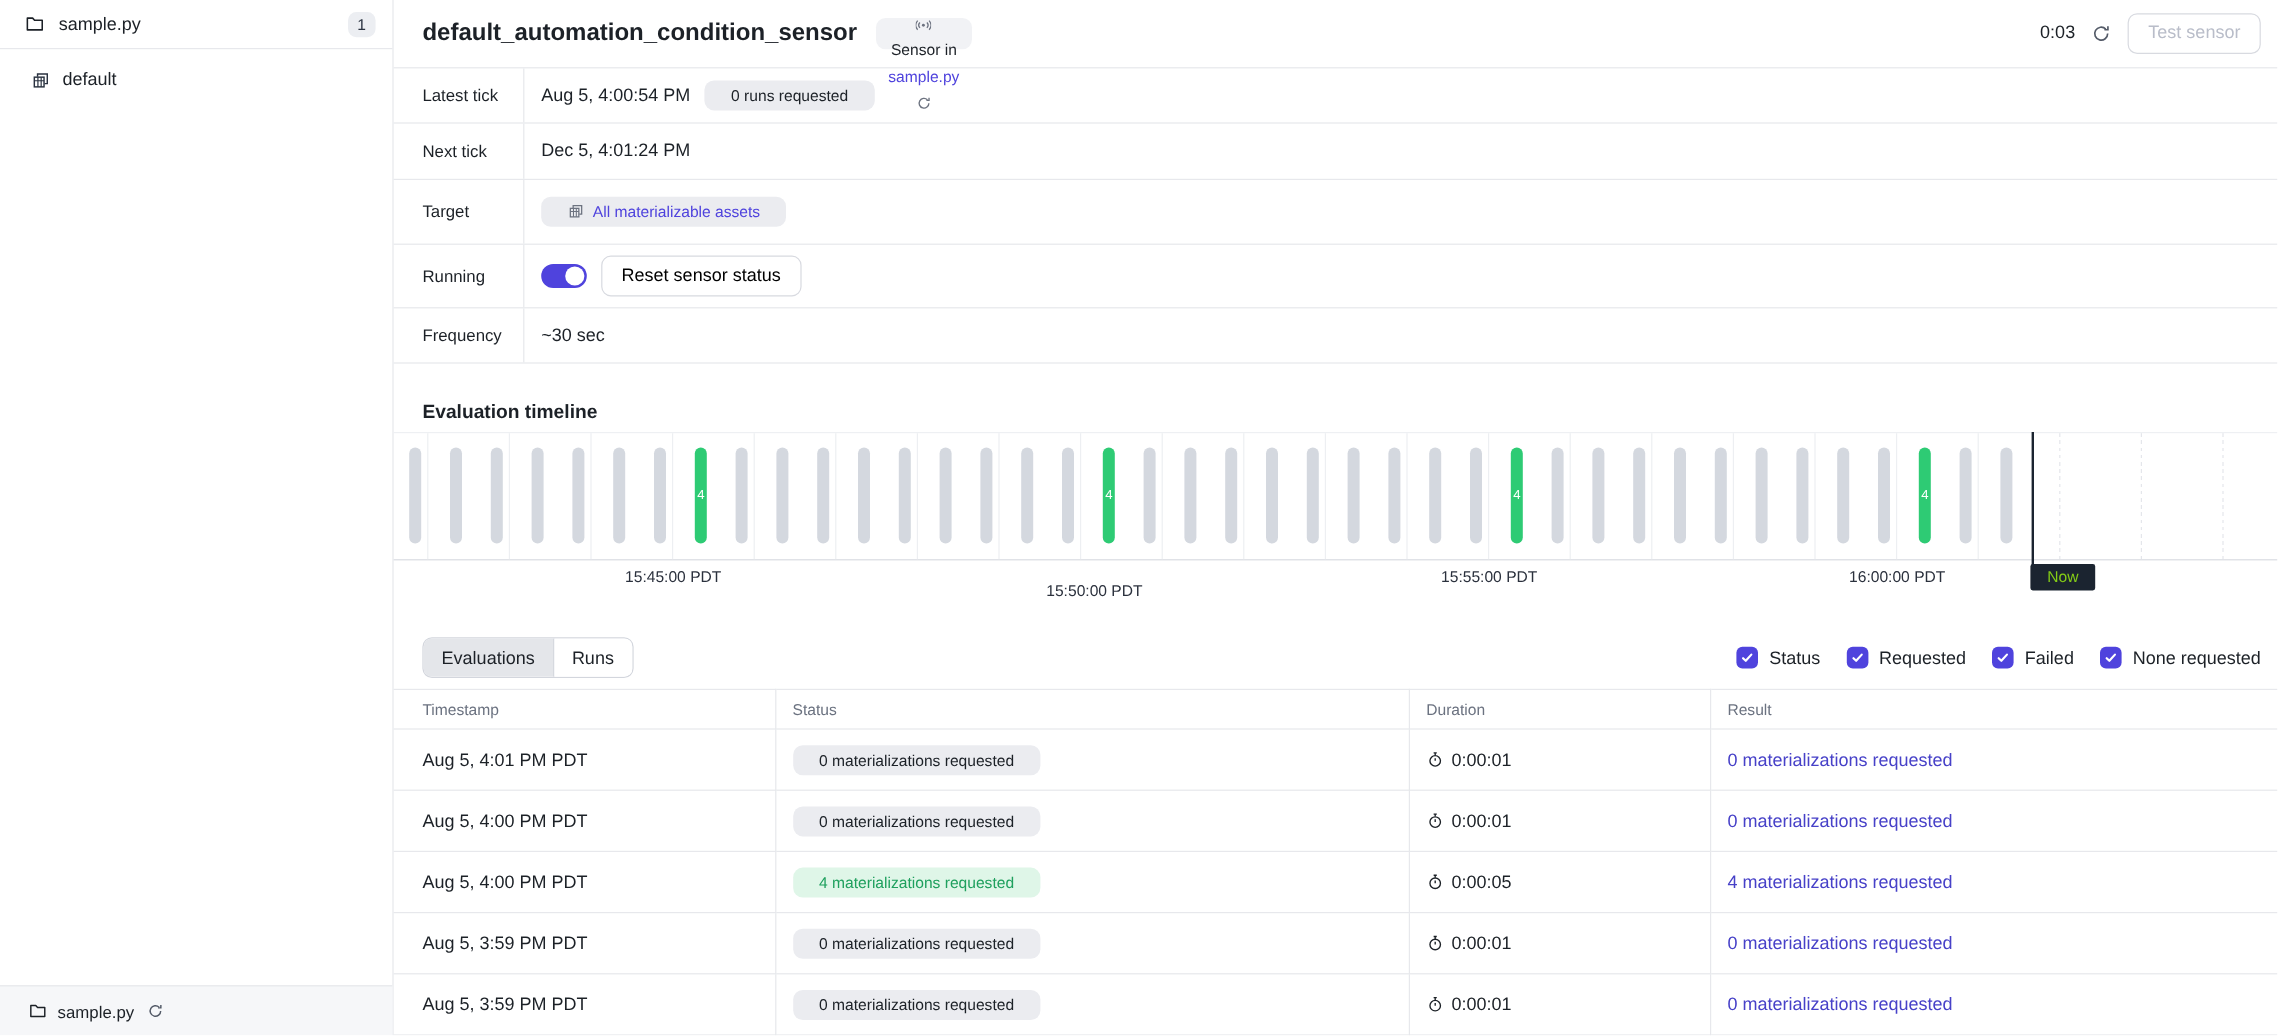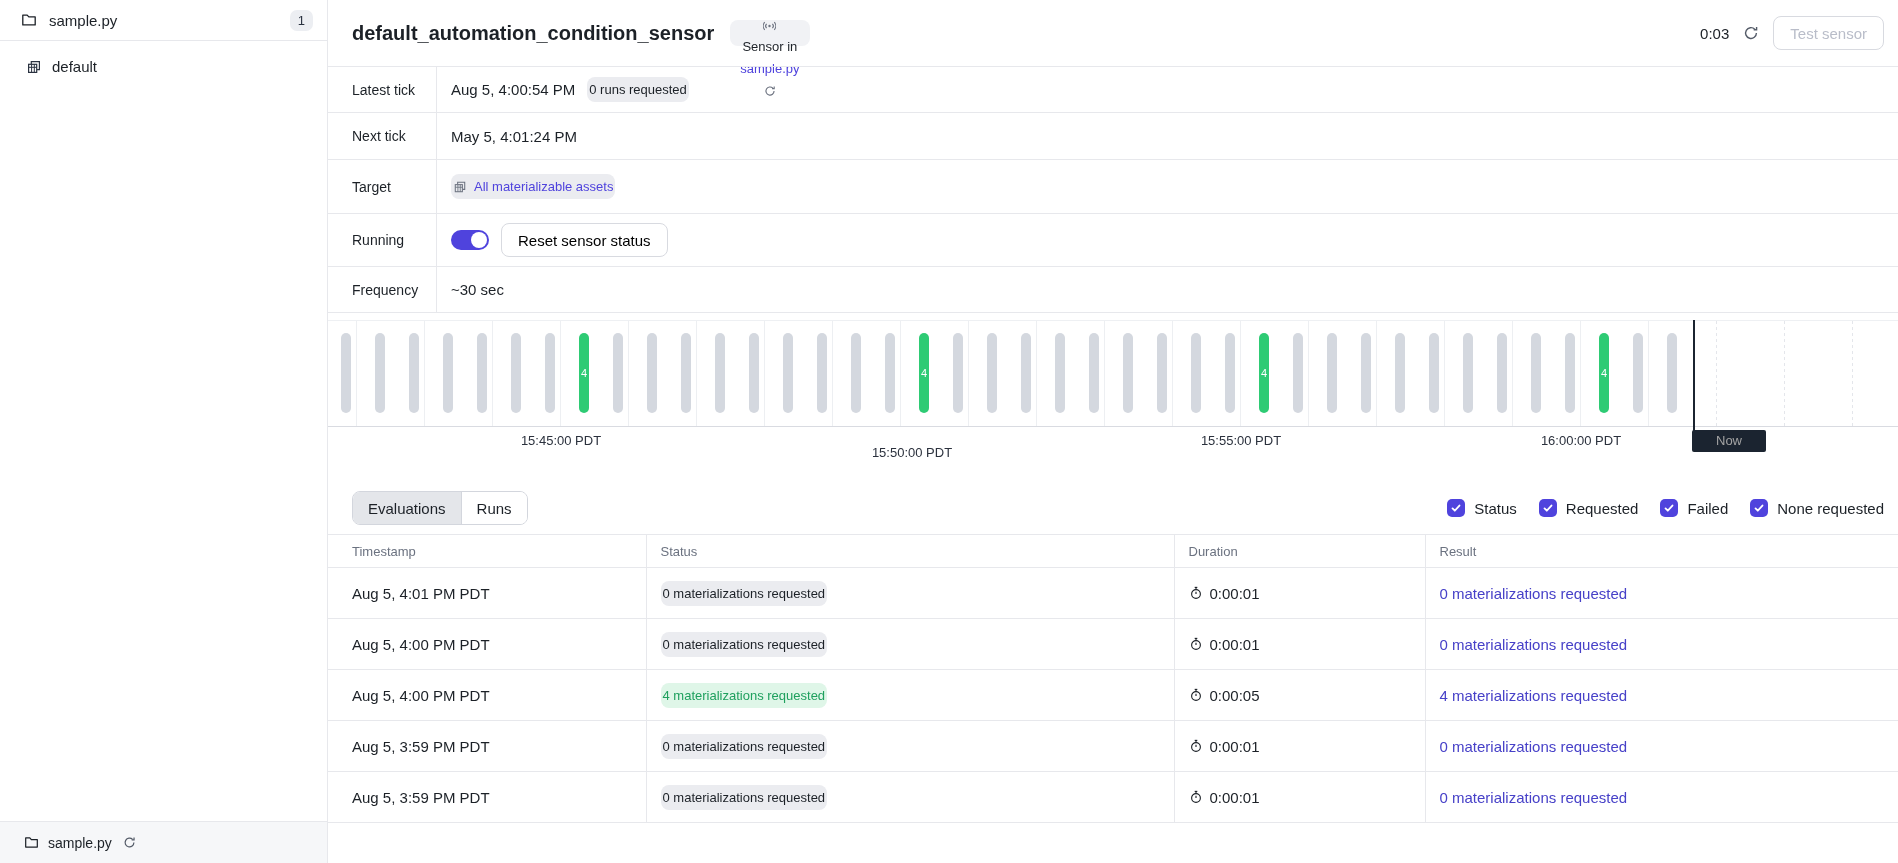--- a/index.html
+++ b/index.html
@@ -26,38 +26,38 @@
   .icon-btn{background:none;border:none;padding:2px;cursor:pointer;display:flex;align-items:center;}
   .btn{border:1px solid #d8dae0;border-radius:8px;background:#fff;height:34px;padding:0 16px;font-size:15px;font-family:inherit;cursor:pointer;}
   .btn.disabled{color:#b9bdc9;}
 
   
   .details{border-top:1px solid #e7e8ec;}
   .d-row{display:flex;align-items:stretch;border-bottom:1px solid #e7e8ec;}
   .d-row.h1{height:46px}.d-row.h2{height:47px}.d-row.h3{height:54px}.d-row.h4{height:53px}.d-row.h5{height:46px}
   .d-label{width:109px;min-width:109px;display:flex;align-items:center;padding-left:24px;border-right:1px solid #e7e8ec;font-size:14px;}
   .d-value{display:flex;align-items:center;gap:12px;padding-left:14px;font-size:15px;}
-  .badge{display:inline-flex;align-items:center;gap:7px;background:#ebecf0;border-radius:8px;padding:4px 2px;font-size:13px;line-height:17px;}
+  .badge{display:inline-flex;align-items:center;gap:7px;background:#ebecf0;border-radius:8px;padding:4px 22px;font-size:13px;line-height:17px;}
   .badge.green{background:#dff6e8;color:#1fa05e;}
   .badge.link-badge{color:#4f43dd;cursor:pointer;}
   .toggle{width:38px;height:20px;border-radius:10px;background:#4f43dd;position:relative;cursor:pointer;}
   .toggle .knob{position:absolute;top:2px;left:20px;width:16px;height:16px;border-radius:50%;background:#fff;}
 
   
   .tl-title{margin:32px 0 0 24px;font-size:16px;font-weight:700;height:22px;}
   .tl-plot{position:relative;margin-top:7px;height:131px;}
   .tl-chart{position:relative;height:107px;border-top:1px solid #eef0f3;border-bottom:1px solid #d9dbe1;}
   .gridline{position:absolute;top:0;bottom:0;width:1px;background:#edeff2;}
   .gridline.dashed{background:repeating-linear-gradient(to bottom,#e4e6eb 0 3px,transparent 3px 6px);}
   .tbar{position:absolute;top:12px;width:10px;height:80px;border-radius:5px;background:#d4d8df;cursor:pointer;}
   .tbar.green{background:#2ecb74;color:#fff;font-size:11px;display:flex;align-items:center;justify-content:center;}
   .axis-labels{position:relative;height:24px;}
   .axis-label{position:absolute;top:6px;transform:translateX(-50%);white-space:nowrap;font-size:13px;color:#2b313d;}
   .now-line{position:absolute;top:0;left:1365px;width:2px;height:112px;background:#1b2430;}
-  .now-badge{position:absolute;top:110px;left:1364px;background:#1b2430;color:#a3a3a3;font-size:13px;padding:3px 24px 4px;border-radius:2px;}
+  .now-badge{position:absolute;top:110px;left:1364px;background:#1b2430;color:#84cc16;font-size:13px;padding:3px 14px 4px;border-radius:2px;}
 
   
   .list-controls{margin-top:40px;height:34px;display:flex;align-items:center;padding:0 14px 0 24px;}
   .seg-control{display:flex;height:34px;border:1px solid #d3d6dd;border-radius:8px;overflow:hidden;}
   .seg{display:flex;align-items:center;padding:0 15px;font-size:15px;background:#fff;cursor:pointer;}
   .seg.active{background:#e4e6ea;border-right:1px solid #d3d6dd;}
   .filters{margin-left:auto;display:flex;align-items:center;gap:22px;}
   .filter{display:flex;align-items:center;gap:9px;font-size:15px;cursor:pointer;}
   .checkbox{width:18px;height:18px;min-width:18px;border-radius:5px;background:#4f43dd;display:flex;align-items:center;justify-content:center;}
 
@@ -152,21 +152,21 @@
       <div class="d-row h1">
         <div class="d-label">Latest tick</div>
         <div class="d-value">
           <span>Aug 5, 4:00:54 PM</span>
           <span class="badge">0 runs requested</span>
         </div>
       </div>
       <div class="d-row h2">
         <div class="d-label">Next tick</div>
         <div class="d-value">
-            <span>May 5, 4:01:24 PM</span>
+            <span>Dec 5, 4:01:24 PM</span>
           </div>
       </div>
       <div class="d-row h3">
         <div class="d-label">Target</div>
         <div class="d-value">
           <span class="badge link-badge">
             <span>
               <svg width="14" height="14" viewBox="0 0 16 16" fill="none" stroke="#6d7380" stroke-width="1.2">
                   <path d="M5.3 4.9V2.6h8.1v8.1h-2.3"></path>
                   <rect x="2.6" y="5.3" width="8.1" height="8.1"></rect>
@@ -187,20 +187,21 @@
         </div>
       </div>
       <div class="d-row h5">
         <div class="d-label">Frequency</div>
         <div class="d-value">
             <span>~30 sec</span>
           </div>
       </div>
     </div>
 
+    <div class="tl-title">Evaluation timeline</div>
     <div class="tl-plot">
       <div class="tl-chart" id="tl-chart">
           <div class="gridline" style="left: 28px;"></div>
           <div class="gridline" style="left: 96px;"></div>
           <div class="gridline" style="left: 164px;"></div>
           <div class="gridline" style="left: 232px;"></div>
           <div class="gridline" style="left: 300px;"></div>
           <div class="gridline" style="left: 368px;"></div>
           <div class="gridline" style="left: 436px;"></div>
           <div class="gridline" style="left: 504px;"></div>

